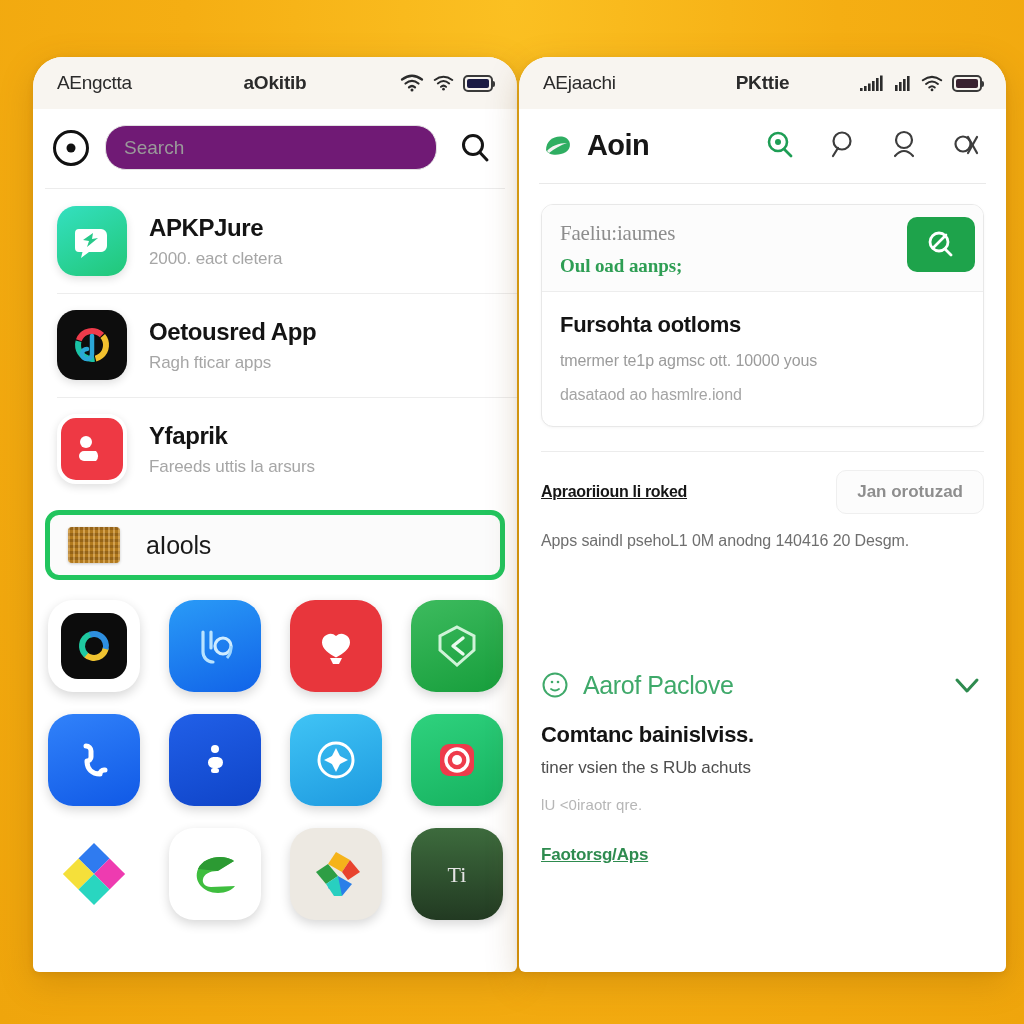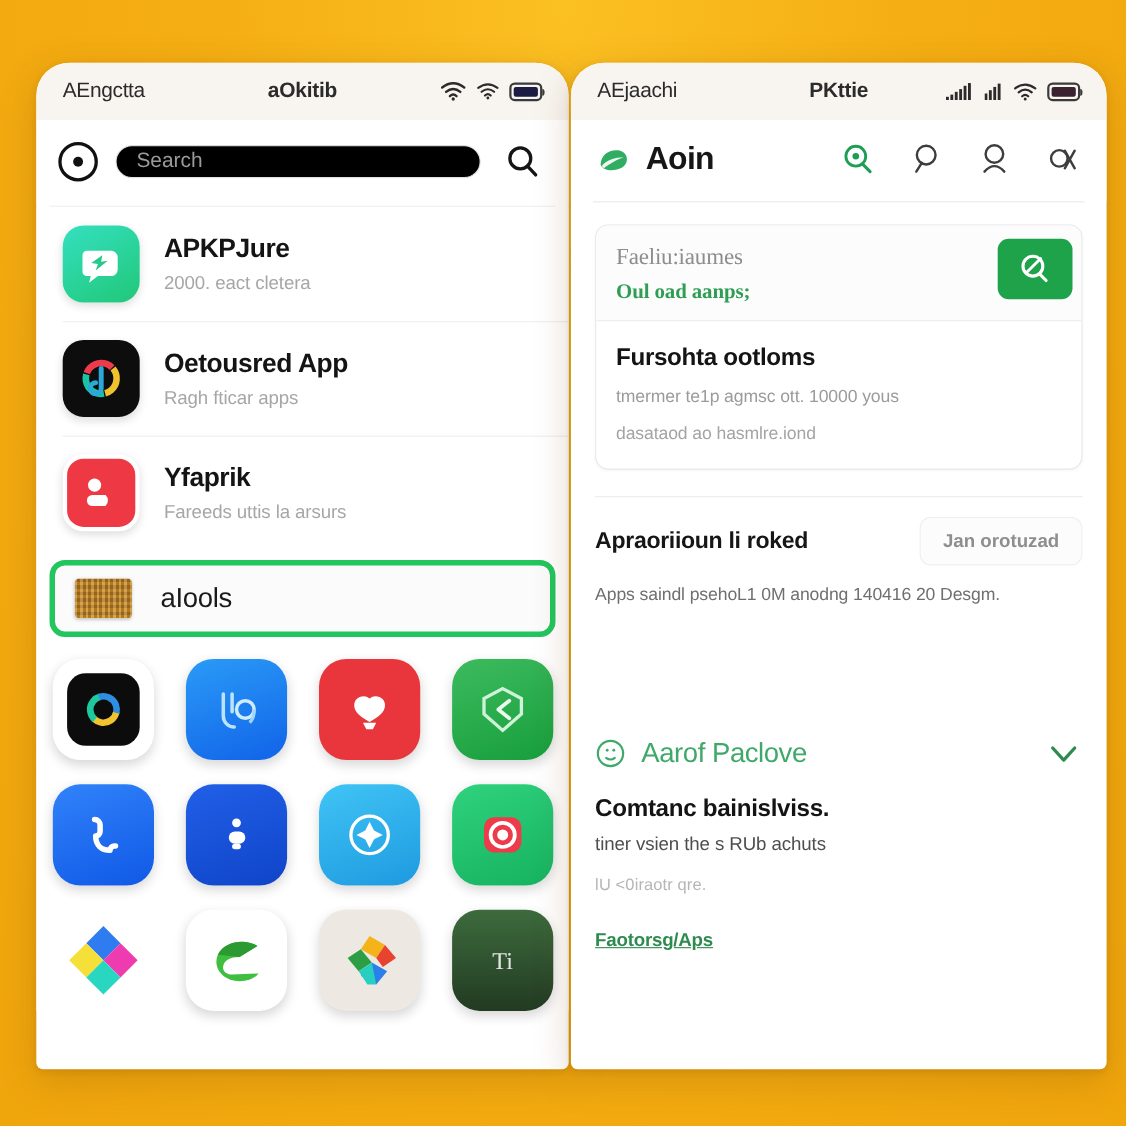--- a/index.html
+++ b/index.html
@@ -120,22 +120,22 @@
     content: "";
     position: absolute;
     left: 50%; top: 50%;
     transform: translate(-50%,-50%);
     width: 9px; height: 9px;
     background: #111;
     border-radius: 50%;
   }
   .l-searchbox {
     flex: 1 1 auto;
-    height: 30px;
-    background: #000000;
+    height: 45px;
+    background: #701a75;
     border: 1.5px solid #E2E2E2;
     border-radius: 21px;
     display: flex;
     align-items: center;
     padding: 0 18px;
     font-size: 19px;
     color: #9a9a9a;
   }
   .l-searchbtn {
     flex: 0 0 auto;
@@ -328,24 +328,25 @@
   
   .sec-row {
     margin: 24px 22px 0 22px;
     padding-top: 18px;
     border-top: 1px solid #ECECEC;
     display: flex;
     align-items: center;
     gap: 12px;
   }
   .sec-title {
-    font-size: 21px;
+    font-size: 16px;
     font-weight: 700;
     color: #161616;
     letter-spacing: -0.3px;
+    text-decoration: underline;
   }
   .ghost-btn {
     margin-left: auto;
     padding: 11px 20px;
     border: 1px solid #EFEFEF;
     border-radius: 10px;
     background: #FCFCFC;
     font-size: 17px;
     color: #8e8e8e;
     white-space: nowrap;

